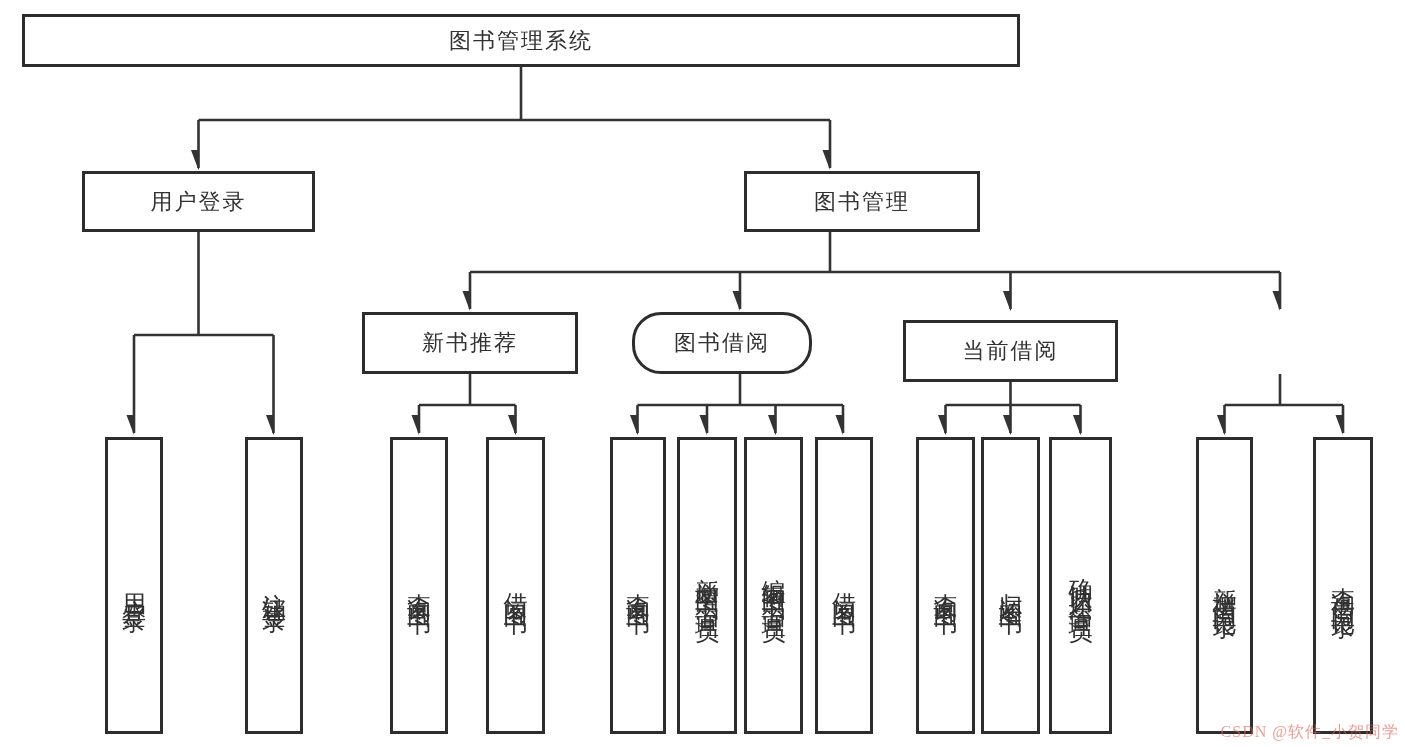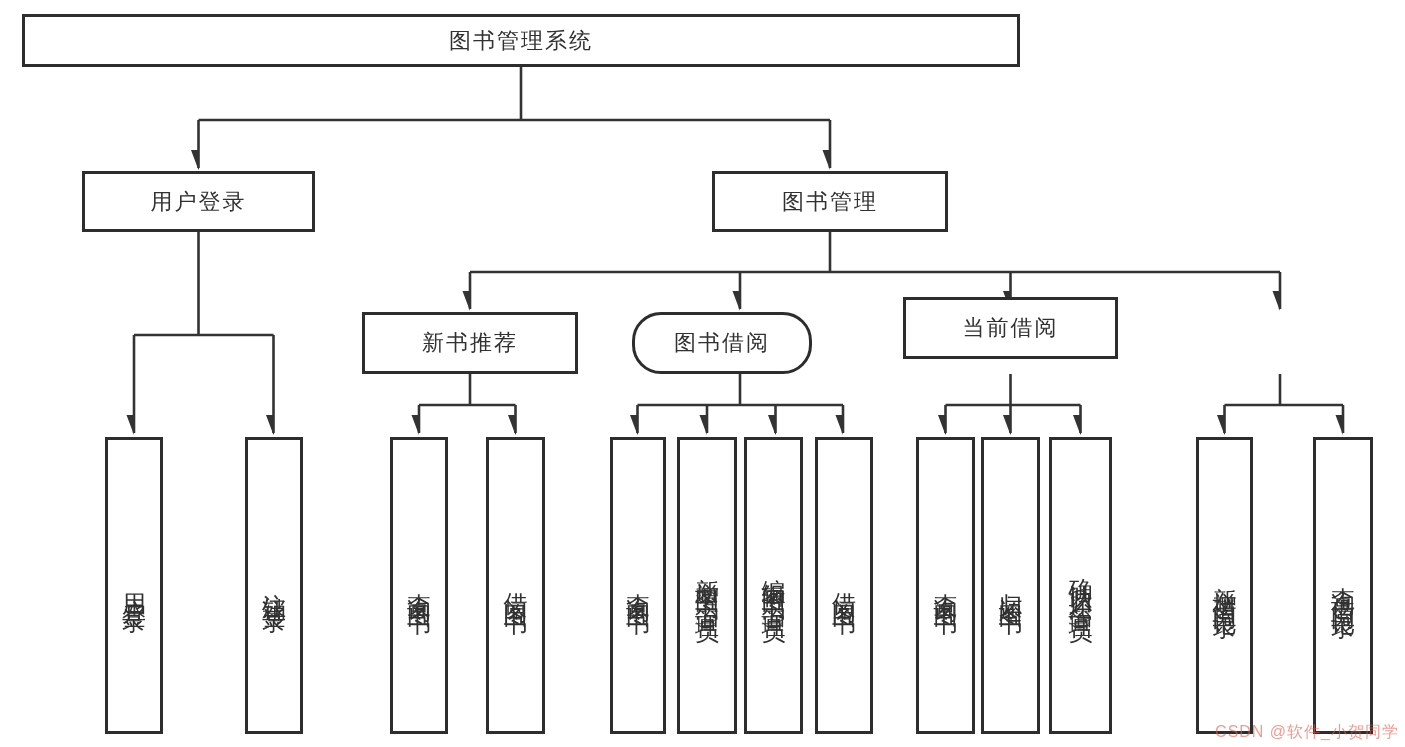--- a/index.html
+++ b/index.html
@@ -1,18 +1,18 @@
 <!DOCTYPE html>
 <html><head>
 <meta charset="utf-8">
 <style>
   html,body { margin:0; padding:0; background:#ffffff; }
   .canvas {
     position:relative; width:1405px; height:747px; background:#ffffff;
-    font-family:Liberation Sans, sans-serif; color:#303030; overflow:hidden;
+    font-family:Liberation Serif, serif; color:#303030; overflow:hidden;
   }
   .connectors { position:absolute; left:0; top:0; z-index:0; }
   .node {
     position:absolute; background:#ffffff; border:3px solid #2d2d2d;
     box-sizing:border-box; display:flex; align-items:center; justify-content:center;
     z-index:1; color:#313131;
   }
   .hbox { font-size:22px; letter-spacing:2px; white-space:nowrap; }
   .root { font-size:22px; }
   .vbox {
@@ -76,25 +76,25 @@
       <line x1="1280" y1="374" x2="1280" y2="405"></line>
       <line x1="1224.5" y1="405" x2="1343" y2="405"></line>
       <line x1="1224.5" y1="405" x2="1224.5" y2="433" marker-end="url(#arrow)"></line>
       <line x1="1343" y1="405" x2="1343" y2="433" marker-end="url(#arrow)"></line>
     </g>
   </svg>
 
   <div class="node hbox root" style="left:22px; top:14px; width:998px; height:53px;">图书管理系统</div>
 
   <div class="node hbox" style="left:82px; top:171px; width:233px; height:61px;">用户登录</div>
-  <div class="node hbox" style="left:712px; top:171px; width:236px; height:61px;">图书管理</div>
+  <div class="node hbox" style="left:744px; top:171px; width:236px; height:61px;">图书管理</div>
 
   <div class="node hbox" style="left:362px; top:312px; width:216px; height:62px;">新书推荐</div>
   <div class="node hbox" style="left:632px; top:312px; width:180px; height:62px;border-radius:29px;">图书借阅</div>
-  <div class="node hbox" style="left:903px; top:297px; width:215px; height:62px;">当前借阅</div>
+  <div class="node hbox" style="left:903px; top:320px; width:215px; height:62px;">当前借阅</div>
 
   <div class="node vbox" style="left:105px; top:437px; width:58px; height:297px;">用户登录</div>
   <div class="node vbox" style="left:245px; top:437px; width:58px; height:297px;">注销登录</div>
 
   <div class="node vbox" style="left:390px; top:437px; width:58px; height:297px;">查询图书</div>
   <div class="node vbox" style="left:486px; top:437px; width:59px; height:297px;">借阅图书</div>
 
   <div class="node vbox" style="left:610px; top:437px; width:56px; height:297px;">查询图书</div>
   <div class="node vbox" style="left:677px; top:437px; width:60px; height:297px;">新增图书（管理员）</div>
   <div class="node vbox" style="left:744px; top:437px; width:59px; height:297px;">编辑图书（管理员）</div>

